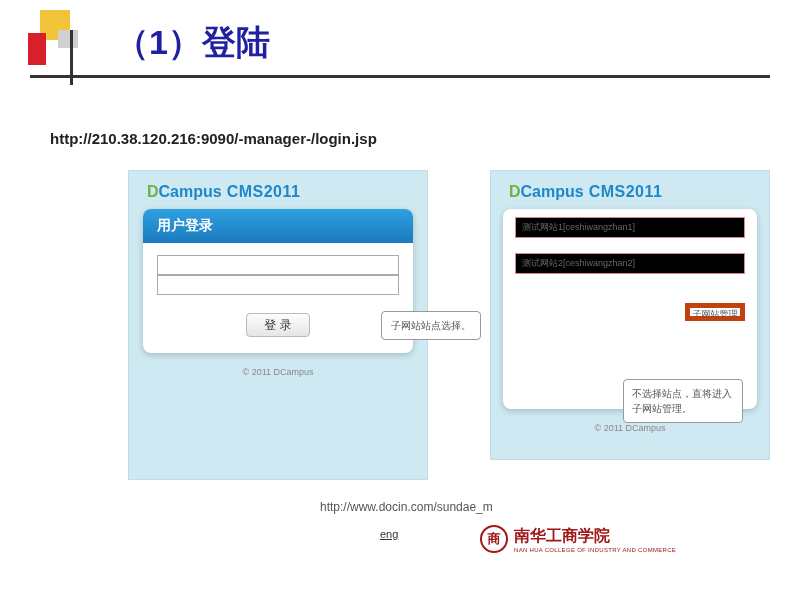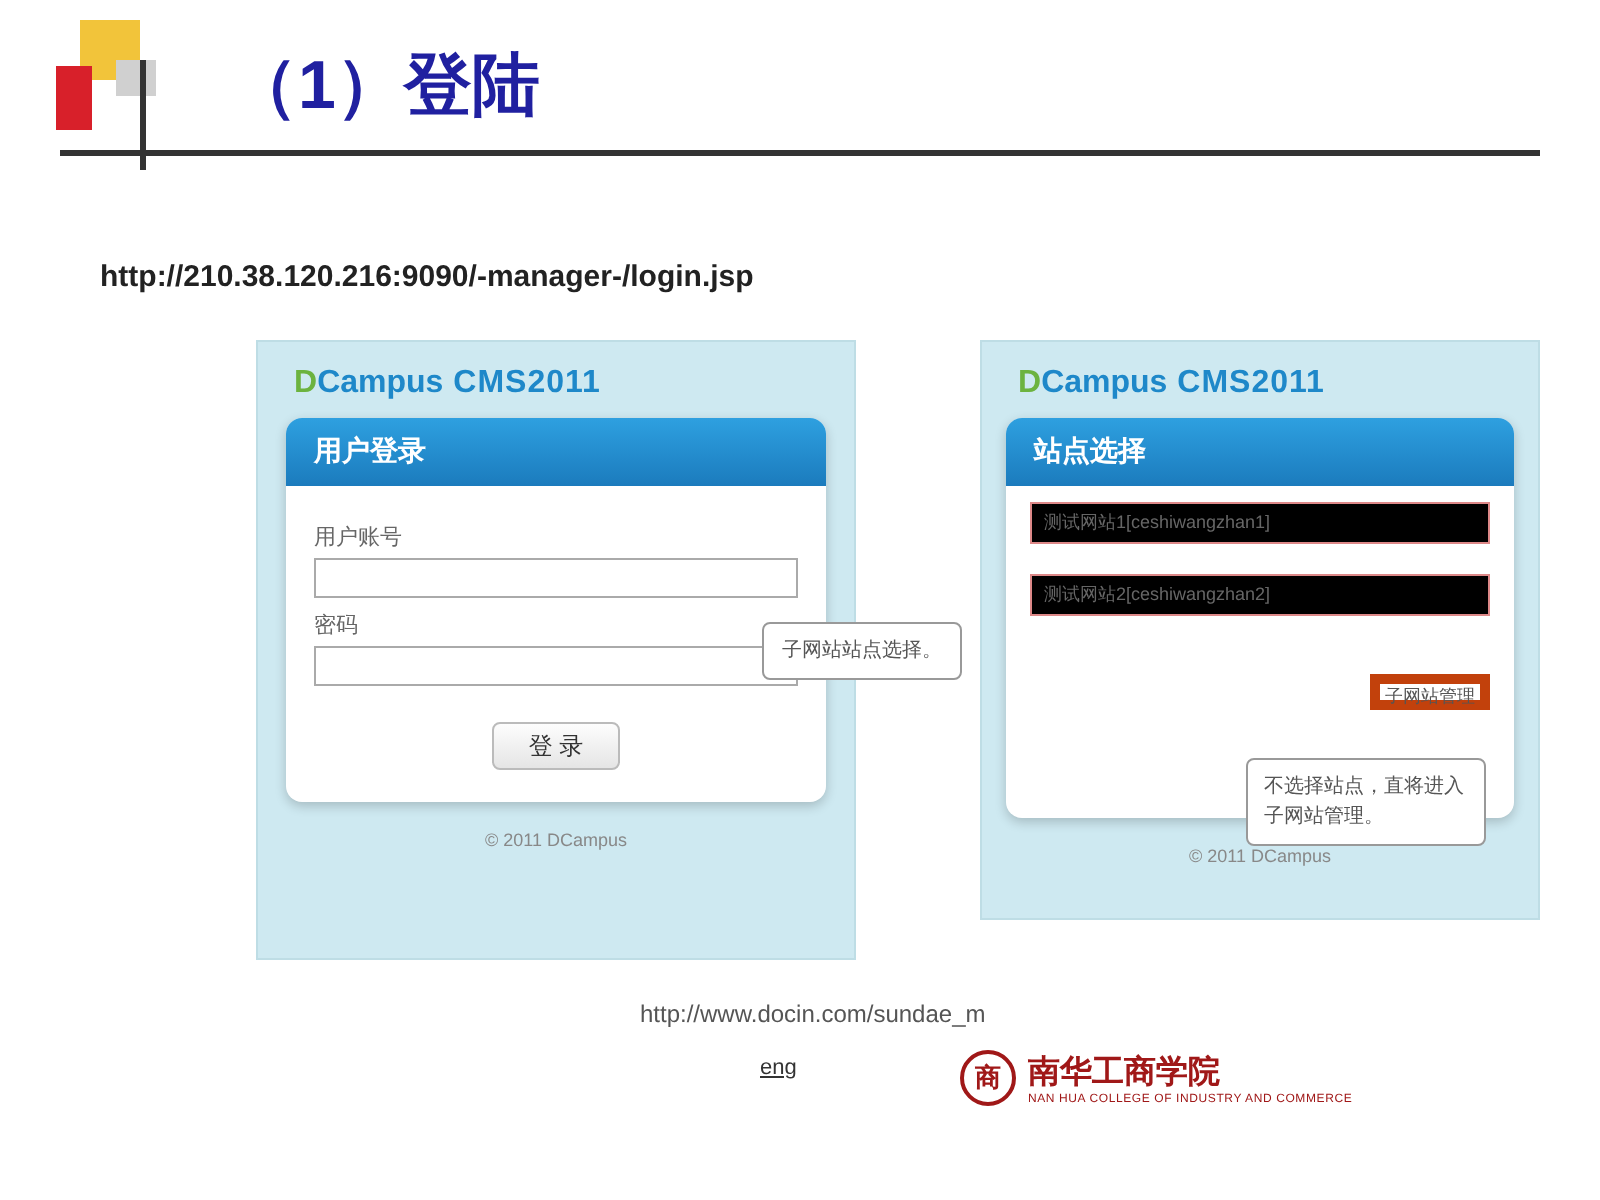--- a/index.html
+++ b/index.html
@@ -60,36 +60,33 @@
 
 <div class="panels">
 
   <div class="panel-left">
     <div class="brand">
       <span class="d">D</span><span class="campus">Campus</span><span class="cms"> CMS2011</span>
     </div>
     <div class="login-card">
       <div class="card-header">用户登录</div>
       <div class="card-body">
-        <div class="field-label">用户账号</div>
         <input class="text-input" style="">
-        <div class="field-label">密码</div>
         <input type="password" class="text-input" style="">
         <button class="btn-login">登 录</button>
       </div>
     </div>
     <div class="copyright">© 2011 DCampus</div>
   </div>
 
   <div class="panel-right">
     <div class="brand">
       <span class="d">D</span><span class="campus">Campus</span><span class="cms"> CMS2011</span>
     </div>
     <div class="right-body">
-      <div class="card-header">站点选择</div>
       <div class="site-list">
         <div class="site-item">测试网站1[ceshiwangzhan1]</div>
         <div class="site-item">测试网站2[ceshiwangzhan2]</div>
       </div>
       <button class="sub-btn">子网站管理</button>
       <div class="tooltip-box tt2">不选择站点，直将进入子网站管理。</div>
     </div>
     <div class="tooltip-box tt1">子网站站点选择。</div>
     <div class="copyright">© 2011 DCampus</div>
   </div>

